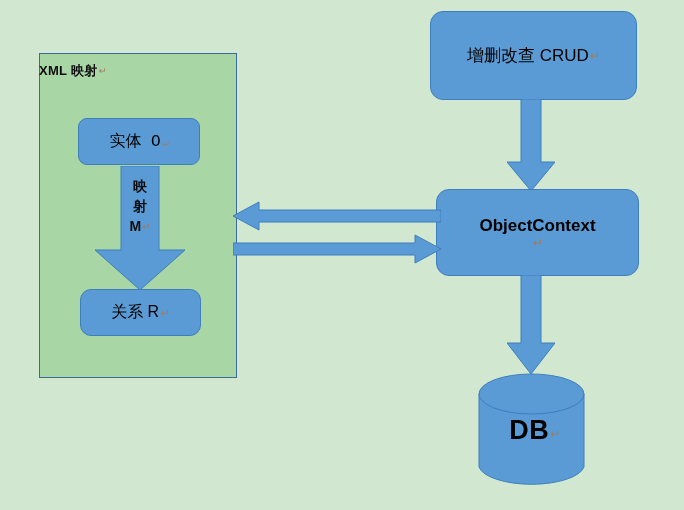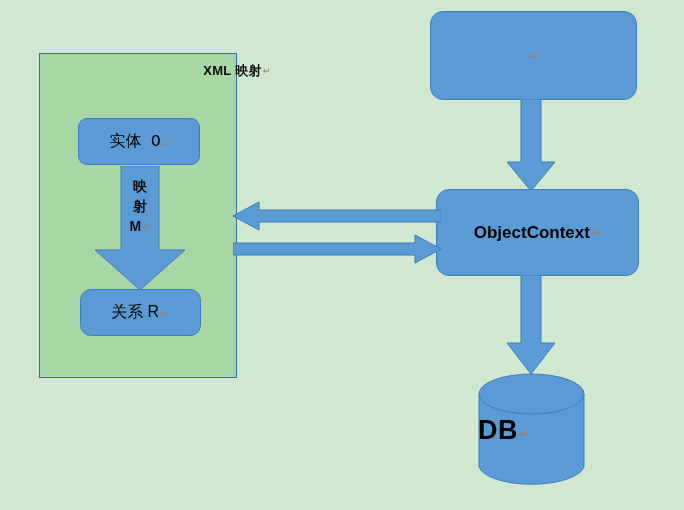--- a/index.html
+++ b/index.html
@@ -24,21 +24,21 @@
   #xml-group {
     left: 39px; top: 53px;
     width: 198px; height: 325px;
     background: #a9d6a5;
     border: 1px solid #3a6b9a;
     box-sizing: border-box;
   }
   #xml-group-label {
     left: 39px; top: 62px;
     width: 232px;
-    text-align: right;
+    text-align: left;
     box-sizing: border-box;
     font-size: 13px;
     font-weight: bold;
     color: #0d0d0d;
     letter-spacing: 0.3px;
   }
 
   
   .blue-box {
     background: #5b9bd5;
@@ -68,20 +68,21 @@
     width: 207px; height: 89px;
     border-radius: 13px;
     font-size: 17px;
   }
   #objectcontext-box {
     left: 436px; top: 189px;
     width: 203px; height: 87px;
     border-radius: 13px;
     font-size: 17px;
     font-weight: bold;
+    flex-direction: column;
   }
 
   
   .ret {
     color: #9f7c62;
     font-size: 0.72em;
     font-weight: normal;
     margin-left: 1px;
     vertical-align: 12%;
   }
@@ -108,21 +109,21 @@
   #xml-to-oc    { left: 233px; top: 233px; width: 208px; height: 31px; }
 
   
   #db-cylinder {
     left: 478px; top: 373px;
     width: 107px; height: 115px;
   }
   #db-label {
     left: 478px; top: 415px;
     width: 83px;
-    text-align: left;
+    text-align: right;
     font-size: 27px;
     font-weight: bold;
     color: #000;
     letter-spacing: 0.5px;
   }
   #db-label .ret { font-size: 0.45em; vertical-align: 4%; }
 </style>
 </head>
 <body>
 
@@ -145,20 +146,21 @@
     <div>射</div>
     <div><span>M</span><span class="ret">↵</span></div>
   </div>
 
   <div class="abs blue-box" id="relation-box">
     <span>关系 R</span>
       <span class="ret">↵</span>
   </div>
 
   <div class="abs blue-box" id="crud-box">
+    <span>增删改查 CRUD</span>
       <span class="ret">↵</span>
   </div>
 
   <svg class="abs" id="crud-to-oc" viewBox="0 0 48 92">
     <polygon points="14,0 34,0 34,63 48,63 24,92 0,63 14,63" fill="#5b9bd5" stroke="#3d7ebb" stroke-width="1"></polygon>
   </svg>
 
   <div class="abs blue-box" id="objectcontext-box">
     <span>ObjectContext</span>
       <span class="ret">↵</span>

